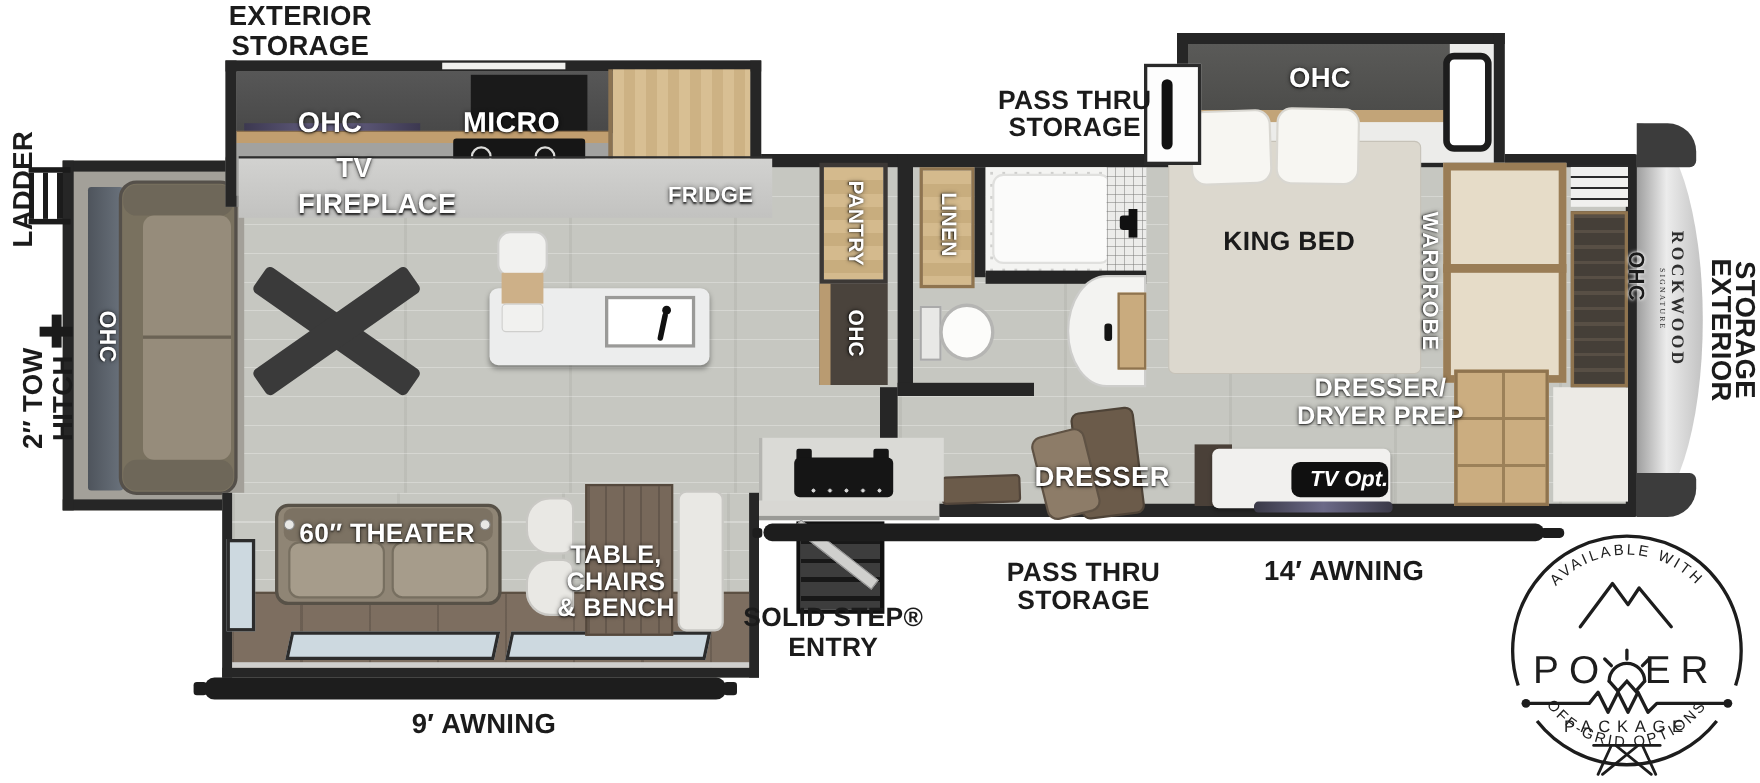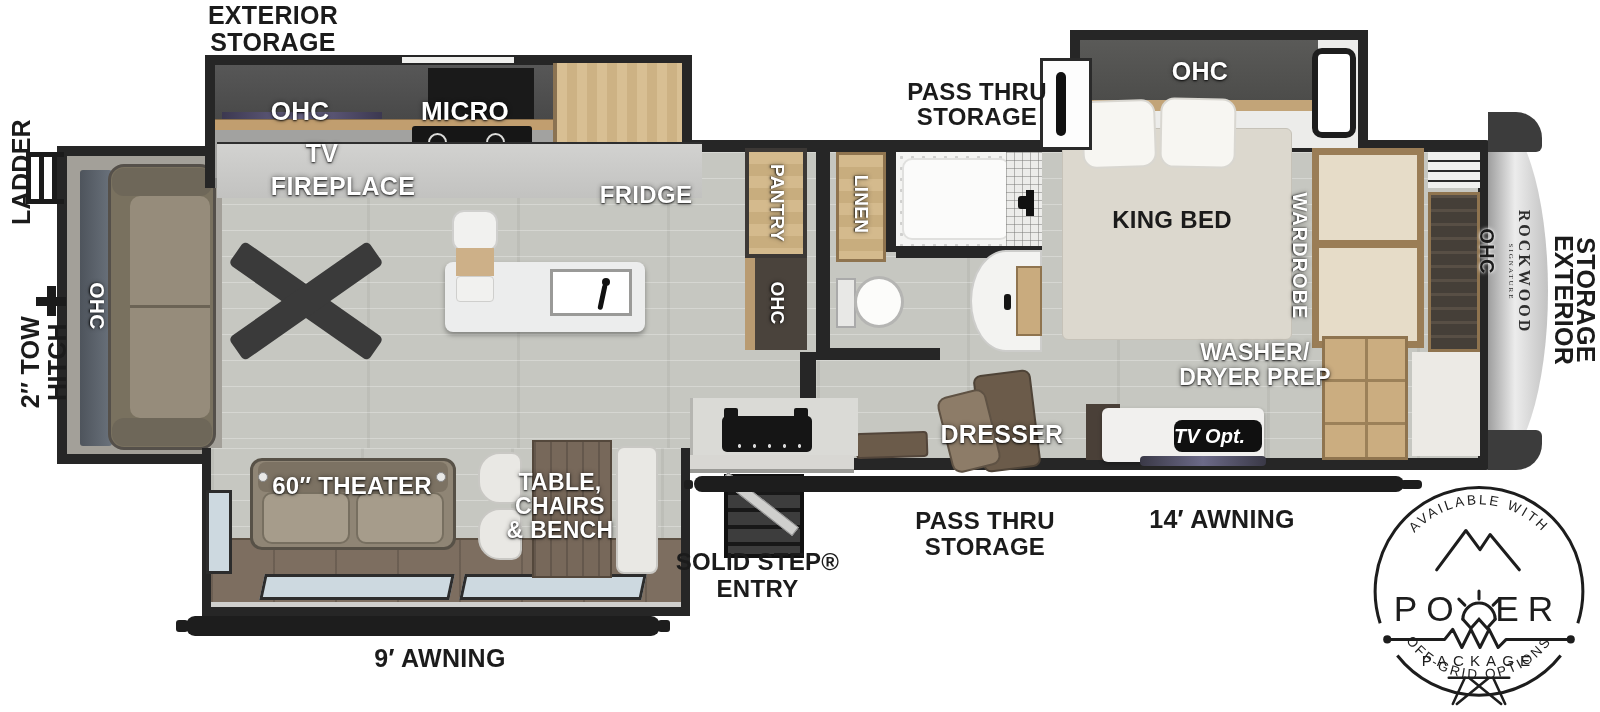--- a/index.html
+++ b/index.html
@@ -157,55 +157,55 @@
     <div>2″ TOW</div>
     <div>HITCH</div>
   </div>
 
   <div class="abs lw" style="left:52px;top:294px;width:90px;height:24px;font-size:21px;transform:rotate(90deg)">OHC</div>
 
   <div class="abs lw" style="left:250px;top:96px;width:100px;font-size:26px">OHC</div>
   <div class="abs lw" style="left:405px;top:96px;width:120px;font-size:26px">MICRO</div>
   <div class="abs lw" style="left:282px;top:139px;width:80px;font-size:25px">TV</div>
   <div class="abs lw" style="left:243px;top:172px;width:200px;font-size:25px">FIREPLACE</div>
-  <div class="abs lw" style="left:566px;top:181px;width:160px;font-size:24px">FRIDGE</div>
+  <div class="abs lw" style="left:566px;top:167px;width:160px;font-size:20px">FRIDGE</div>
 
   <div class="abs lw" style="left:725px;top:192px;width:104px;height:22px;font-size:19px;transform:rotate(90deg)">PANTRY</div>
   <div class="abs lw" style="left:742px;top:292px;width:70px;height:22px;font-size:19px;transform:rotate(90deg)">OHC</div>
   <div class="abs lw" style="left:813px;top:193px;width:96px;height:22px;font-size:19px;transform:rotate(90deg)">LINEN</div>
 
   <div class="abs lb" style="left:877px;top:79px;width:200px;font-size:24px;line-height:25px">
     <div>PASS THRU</div>
     <div>STORAGE</div>
   </div>
 
   <div class="abs lw" style="left:1150px;top:57px;width:100px;font-size:25px">OHC</div>
   <div class="abs lb" style="left:1072px;top:206px;width:200px;font-size:24px;line-height:28px">
     <div>KING BED</div>
   </div>
   <div class="abs lw" style="left:1224px;top:244px;width:150px;height:24px;font-size:20px;letter-spacing:1px;transform:rotate(90deg)">WARDROBE</div>
   <div class="abs lw" style="left:1150px;top:340px;width:210px;font-size:23px;line-height:25px">
-    <div>WASHER/</div>
+    <div>DRESSER/</div>
     <div>DRYER PREP</div>
   </div>
   <div class="abs lw" style="left:922px;top:420px;width:160px;font-size:25px">DRESSER</div>
-  <div class="abs" style="left:1174px;top:420px;width:88px;height:32px;background:#101010;border-radius:8px;color:#fff;font-weight:bold;font-style:italic;font-size:20px;line-height:32px;text-align:left">TV Opt.</div>
+  <div class="abs" style="left:1174px;top:420px;width:88px;height:32px;background:#101010;border-radius:8px;color:#fff;font-weight:bold;font-style:italic;font-size:20px;line-height:32px;text-align:right">TV Opt.</div>
   <div class="abs lb" style="left:1455px;top:240px;width:64px;height:22px;font-size:20px;transform:rotate(90deg);text-shadow:0 0 4px #fff,0 0 2px #fff">OHC</div>
 
   <div class="abs" style="left:1443px;top:257px;width:150px;height:30px;transform:rotate(90deg);text-align:center;color:#2e2e2e;font-family:'Liberation Serif',serif">
     <div style="font-size:16px;font-weight:bold;letter-spacing:3px">ROCKWOOD</div>
     <div style="font-size:7px;letter-spacing:2px">SIGNATURE</div>
   </div>
   <div class="abs lb" style="left:1489px;top:286px;width:150px;height:28px;font-size:25px;transform:rotate(90deg)">EXTERIOR</div>
   <div class="abs lb" style="left:1511px;top:286px;width:150px;height:28px;font-size:25px;transform:rotate(90deg)">STORAGE</div>
 
   <div class="abs lw" style="left:252px;top:473px;width:200px;font-size:24px;line-height:26px">
     <div>60″ THEATER</div>
   </div>
-  <div class="abs lw" style="left:470px;top:470px;width:180px;font-size:23px;line-height:24px">
+  <div class="abs lw" style="left:470px;top:492px;width:180px;font-size:23px;line-height:24px">
     <div>TABLE,</div>
     <div>CHAIRS</div>
     <div>&amp; BENCH</div>
   </div>
 
   <div class="abs lb" style="left:655px;top:548px;width:205px;font-size:24px;line-height:27px">
     <div>SOLID STEP®</div>
     <div>ENTRY</div>
   </div>
   <div class="abs lb" style="left:885px;top:508px;width:200px;font-size:24px;line-height:26px">

